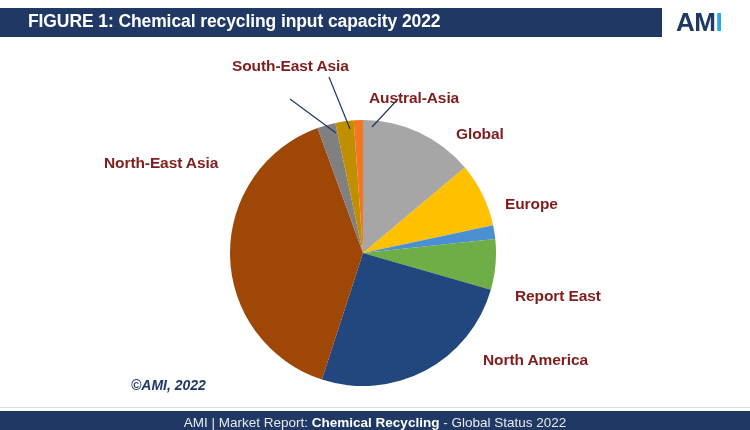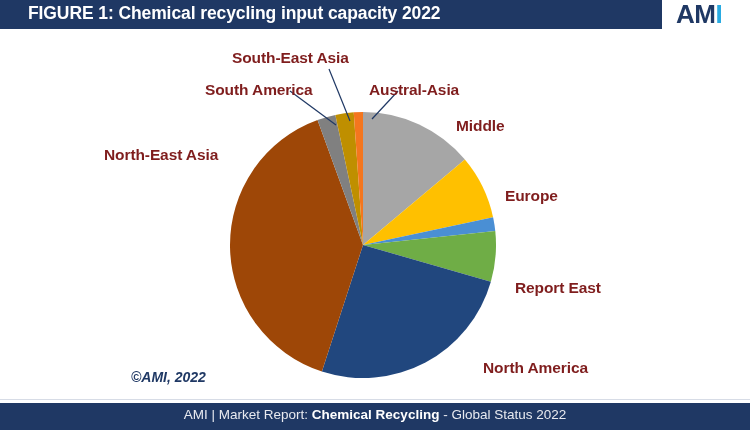--- a/index.html
+++ b/index.html
@@ -4,21 +4,21 @@
 <style>
   html,body{margin:0;padding:0;}
   body{
     width:750px;height:430px;
     background:#ffffff;
     font-family:"Liberation Sans", sans-serif;
     overflow:hidden;
     position:relative;
   }
   #figure{
-    position:absolute;left:0;top:0;width:750px;height:352px;
+    position:absolute;left:0;top:8px;width:750px;height:352px;
     background:#ffffff;
   }
   
   .header-bar{
     position:absolute;left:0;top:0;width:662px;height:29px;
     background:#1F3864;
   }
   .header-title{
     position:absolute;left:28px;top:3px;
     color:#ffffff;
@@ -93,26 +93,25 @@
           <path d="M 363 216 L 353.72 83.32 A 133 133 0 0 1 363.00 83.00 Z" fill="#F4761E"></path>
         </g>
       <g id="leader-lines" stroke="#1F3864" stroke-width="1.2" fill="none">
         <line x1="290" y1="62" x2="336" y2="96"></line>
         <line x1="329" y1="40" x2="350" y2="92"></line>
         <line x1="398" y1="62" x2="372" y2="90"></line>
       </g>
     </svg>
 
     <div class="lbl" style="left:232px;top:20px;">South-East Asia</div>
-    <div class="lbl" style="left:205px;top:52px;">South America</div>
     <div class="lbl" style="left:369px;top:52px;">Austral-Asia</div>
-    <div class="lbl" style="left:456px;top:88px;">Middle</div>
+    <div class="lbl" style="left:456px;top:88px;">Global</div>
     <div class="lbl" style="left:505px;top:158px;">Europe</div>
     <div class="lbl" style="left:515px;top:250px;">Report East</div>
-    <div class="lbl" style="left:483px;top:314px;margin-top:16px;">North America</div>
+    <div class="lbl" style="left:483px;top:314px;">North America</div>
     <div class="lbl" style="left:104px;top:117px;">North-East Asia</div>
 
     <div class="copyright">©AMI, 2022</div>
   </div>
 
   <div class="footer-rule"></div>
   <div class="footer-bar"></div>
   <div class="footer-text"><span>AMI  |  Market Report: </span><b>Chemical Recycling</b><span> - Global Status 2022</span></div>
 
 </div>

